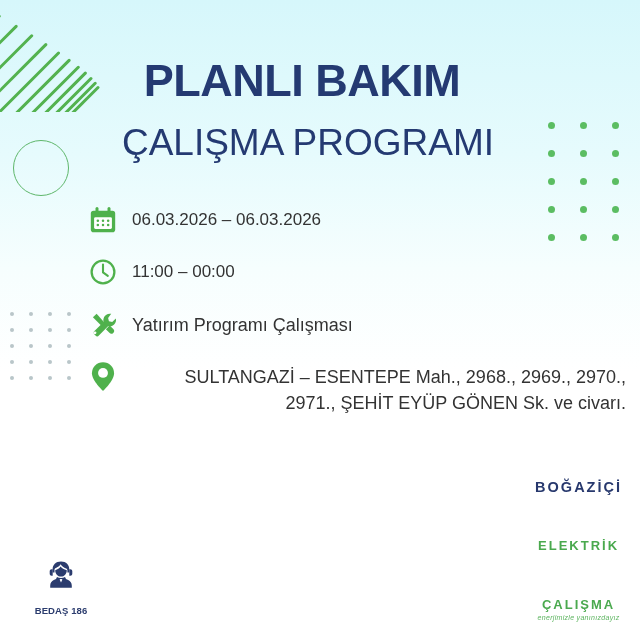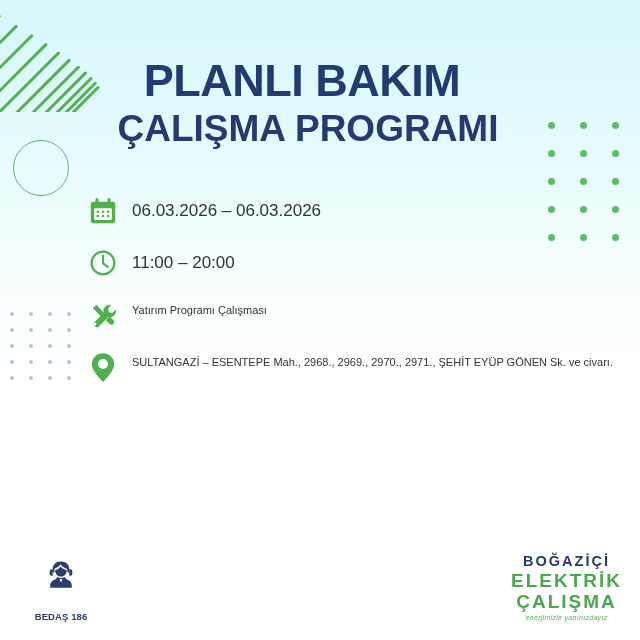--- a/index.html
+++ b/index.html
@@ -67,45 +67,45 @@
   .title-main{
     font-size:45px;
     font-weight:bold;
     letter-spacing:-0.5px;
     color:#243a72;
     line-height:1.0;
     white-space:nowrap;
   }
   .title-sub{
     font-size:37px;
-    font-weight:bold;
+    font-weight:normal;
     letter-spacing:0px;
     color:#243a72;
     line-height:1.05;
-    margin-top:7px;
+    margin-top:21px;
     white-space:nowrap;
     padding-left:12px;
   }
 
   
   .info{
-    position:absolute;left:86px;top:194px;width:540px;
+    position:absolute;left:86px;top:203px;width:540px;
   }
   .row{
     display:flex;
     align-items:flex-start;
     margin-bottom:18px;
   }
   .row .ic{
     width:34px;min-width:34px;height:34px;
     margin-right:12px;
     display:flex;align-items:center;justify-content:center;
   }
   .row .txt{
-    font-size:11px;
+    font-size:18px;
     color:#333333;
     line-height:1.45;
     padding-top:5px;
   }
   #row-date .txt,#row-time .txt{font-size:17px;}
   #row-location .txt{max-width:500px;text-align:right;}
 
   
   .footer{
     position:absolute;left:0;bottom:14px;width:640px;height:72px;
@@ -114,39 +114,39 @@
     position:absolute;left:20px;top:0;
     display:flex;
     gap:22px;
   }
   .foot-item{
     width:82px;
     display:flex;flex-direction:column;align-items:center;
   }
   .foot-item .fic{height:38px;display:flex;align-items:flex-end;justify-content:center;}
   .foot-item .flbl{
-    margin-top:19px;
+    margin-top:13px;
     font-size:9.5px;
     color:#2b3c6e;
     font-weight:bold;
     letter-spacing:0.1px;
     white-space:nowrap;
   }
 
   
   .logo{
     position:absolute;right:18px;bottom:4px;
     text-align:center;
     line-height:1.12;
   }
   .logo .l1{
     font-size:14.5px;font-weight:bold;letter-spacing:2.0px;color:#27386d;
   }
   .logo .l2,.logo .l3{
-    font-size:19px;font-weight:bold;letter-spacing:2.0px;color:#4aa94e;
+    font-size:13px;font-weight:bold;letter-spacing:2.0px;color:#4aa94e;margin-top:44px;
   }
   .logo .l4{
     font-size:7px;color:#5cb45f;font-style:italic;letter-spacing:0.3px;margin-top:2px;
   }
 </style>
 </head>
 <body>
 
 <div id="canvas">
 
@@ -233,21 +233,21 @@
       <div class="txt">06.03.2026 – 06.03.2026</div>
     </div>
 
     <div class="row" id="row-time">
       <div class="ic">
         <svg width="28" height="28" viewBox="0 0 32 32">
           <circle cx="16" cy="16" r="13" fill="none" stroke="#4fb14c" stroke-width="2.6"></circle>
           <path d="M16 7.5 L16 16.5 L21.5 20.5" fill="none" stroke="#4fb14c" stroke-width="2.4" stroke-linecap="round" stroke-linejoin="round"></path>
         </svg>
       </div>
-      <div class="txt">11:00 – 20:00</div>
+      <div class="txt">11:00 – 00:00</div>
     </div>
 
     <div class="row" id="row-worktype">
       <div class="ic">
         <svg width="29" height="29" viewBox="0 0 32 32">
           <g fill="#4fb14c">
             <path d="M24.5 4.2 a7.2 7.2 0 0 0 -8.4 9.0 L6.0 23.3 a2.6 2.6 0 0 0 0 3.7 l1.2 1.2 a2.6 2.6 0 0 0 3.7 0 L21.0 18.0 a7.2 7.2 0 0 0 8.6 -8.7 l-4.0 4.0 -3.6 -0.9 -0.9 -3.6 z"></path>
             <path d="M8.4 4.0 L4.3 8.1 l10.2 10.2 3.4 -3.4 z"></path>
             <path d="M18.6 21.2 l3.9 4.0 a3.0 3.0 0 0 0 4.3 -4.2 l-4.0 -3.9 z"></path>
             <circle cx="6.6" cy="25.2" r="1.6" fill="#ffffff"></circle>

